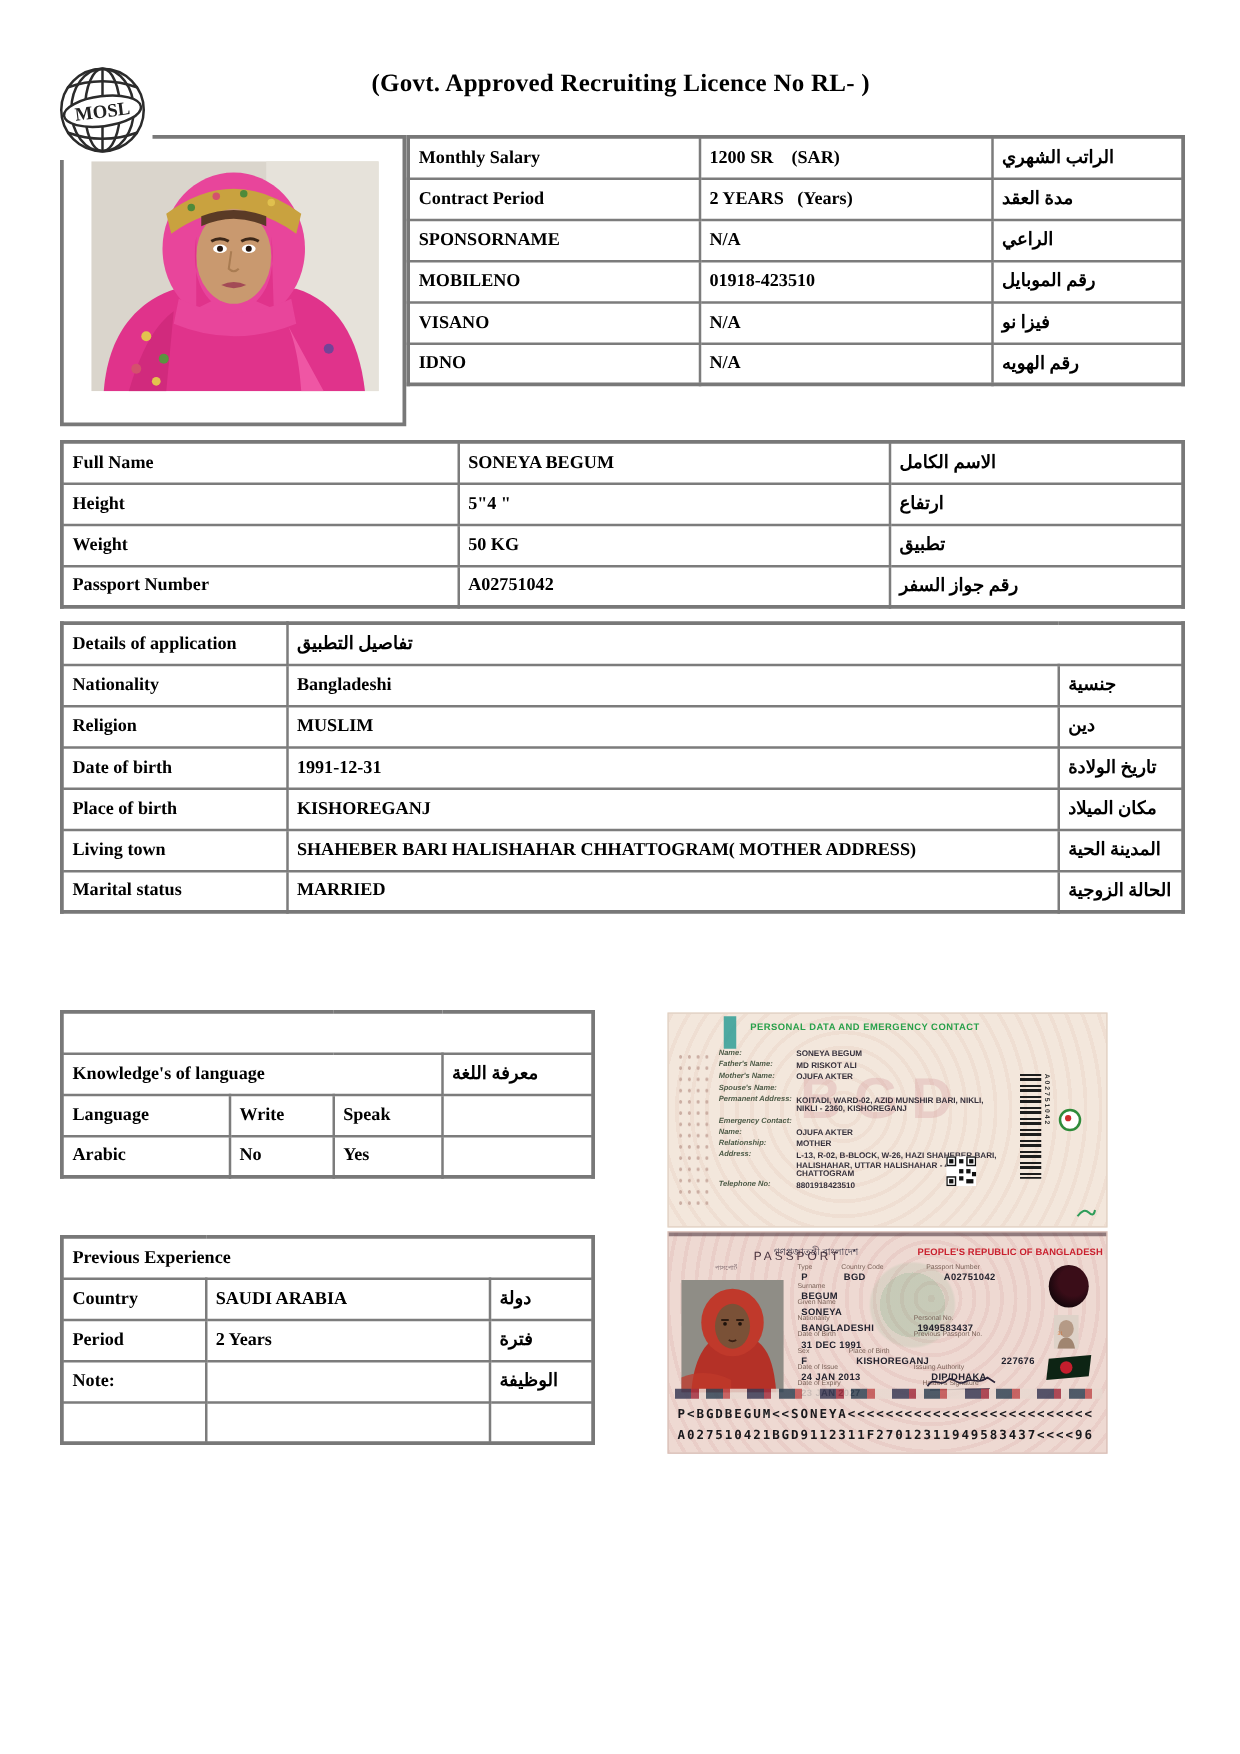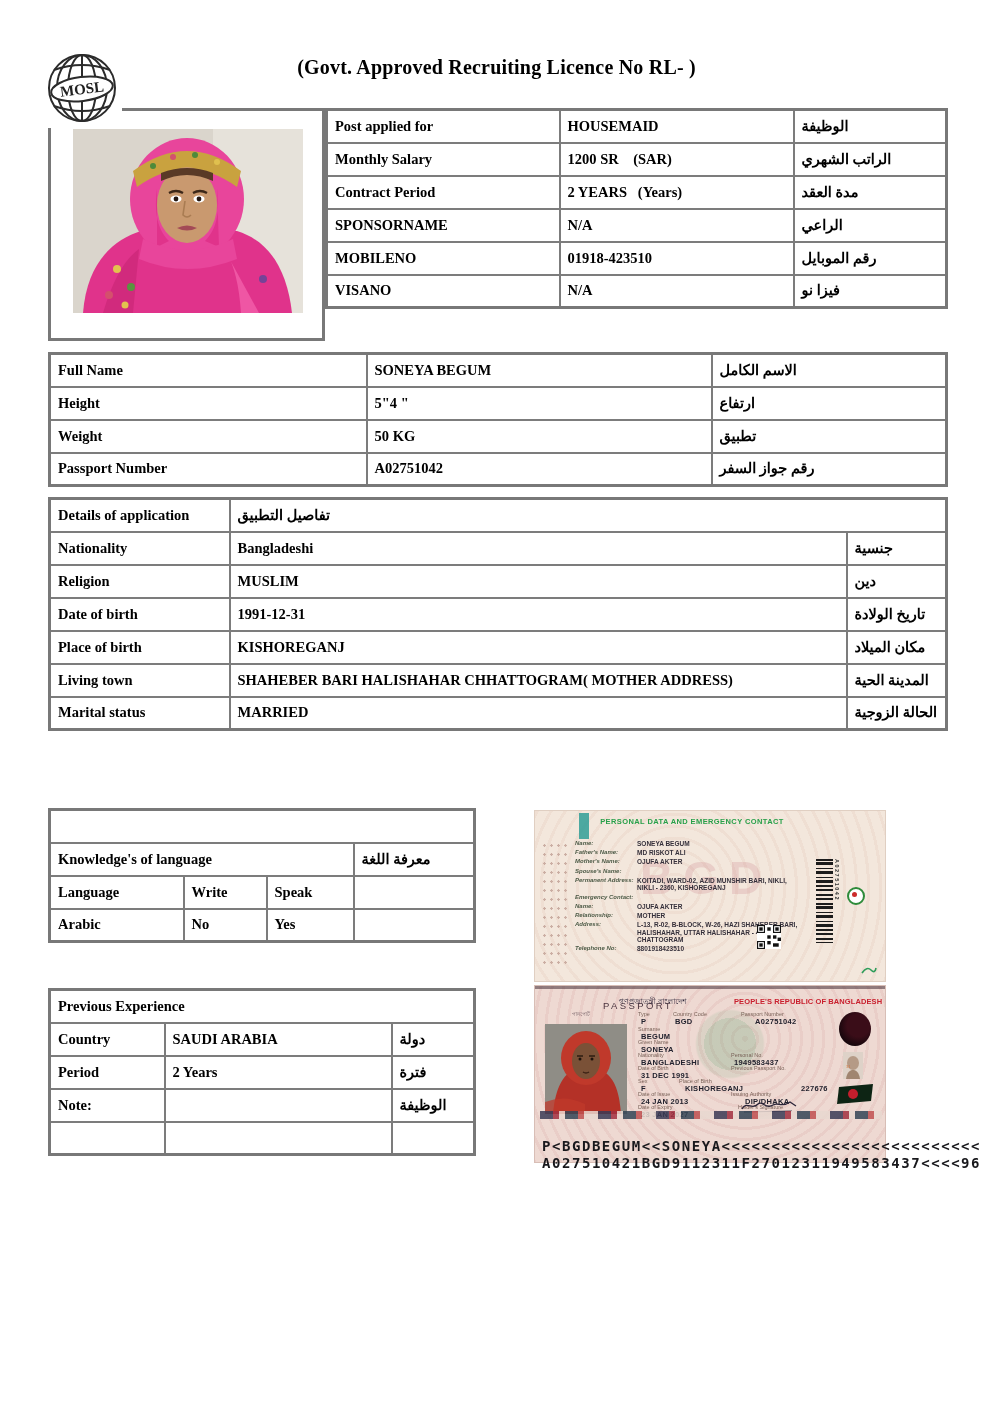--- a/index.html
+++ b/index.html
@@ -78,21 +78,21 @@
   #bio-photo{position:absolute;left:10px;top:38px;width:82px;height:90px;}
   #bio-holo{position:absolute;left:304px;top:26px;width:32px;height:34px;border-radius:50%;
      background:radial-gradient(circle at 60% 40%, #3a0d18 0 40%, #14060b 75%);}
   #bio-ghost{position:absolute;left:308px;top:66px;width:20px;height:27px;}
   #bio-flag{position:absolute;left:300px;top:97px;width:40px;height:22px;}
   #bio-sign{position:absolute;left:205px;top:112px;width:58px;height:16px;}
   #bio-strip{position:absolute;left:5px;top:125px;width:342px;height:8px;opacity:.85;
      background:repeating-linear-gradient(90deg,#3a3a55 0 13px,#a23040 13px 19px,#e8d8d0 19px 25px,
         #334455 25px 38px,#c05050 38px 44px,#e8d8d0 44px 58px);}
   .mrz{position:absolute;left:7px;font-family:"DejaVu Sans Mono",monospace;font-weight:bold;
-     font-size:14px;letter-spacing:1.55px;color:#18181c;white-space:nowrap;margin-top:12px;}
+     font-size:10px;letter-spacing:1.55px;color:#18181c;white-space:nowrap;}
   #mrz1{top:140px;} #mrz2{top:157px;}
 
   
   #banner{left:48px;top:1176px;width:897px;height:66px;box-sizing:border-box;background:#fefe00;
      border:3px solid #111;display:flex;align-items:center;justify-content:center;}
   #banner span{font-weight:bold;font-size:17.5px;padding-bottom:4px;}
 </style>
 </head>
 <body>
 
@@ -150,25 +150,20 @@
       </svg>
     </div>
     <table class="ftable" id="top-table">
       <colgroup>
           <col style="width:233px">
           <col style="width:234px">
           <col style="width:153px">
         </colgroup>
       <tbody>
 
-          <tr>
-            <td>Post applied for</td>
-            <td>HOUSEMAID</td>
-            <td class="ar">الوظيفة</td>
-          </tr>
 
           <tr>
             <td>Monthly Salary</td>
             <td>1200 SR    (SAR)</td>
             <td class="ar">الراتب الشهري</td>
           </tr>
 
           <tr>
             <td>Contract Period</td>
             <td>2 YEARS   (Years)</td>
@@ -186,20 +181,25 @@
             <td>01918-423510</td>
             <td class="ar">رقم الموبايل</td>
           </tr>
 
           <tr>
             <td>VISANO</td>
             <td>N/A</td>
             <td class="ar">فيزا نو</td>
           </tr>
 
+          <tr>
+            <td>IDNO</td>
+            <td>N/A</td>
+            <td class="ar">رقم الهويه</td>
+          </tr>
         </tbody>
     </table>
   </div>
 
   <table class="abs ftable" id="personal-table">
     <colgroup>
         <col style="width:317px">
         <col style="width:345px">
         <col style="width:235px">
       </colgroup>

